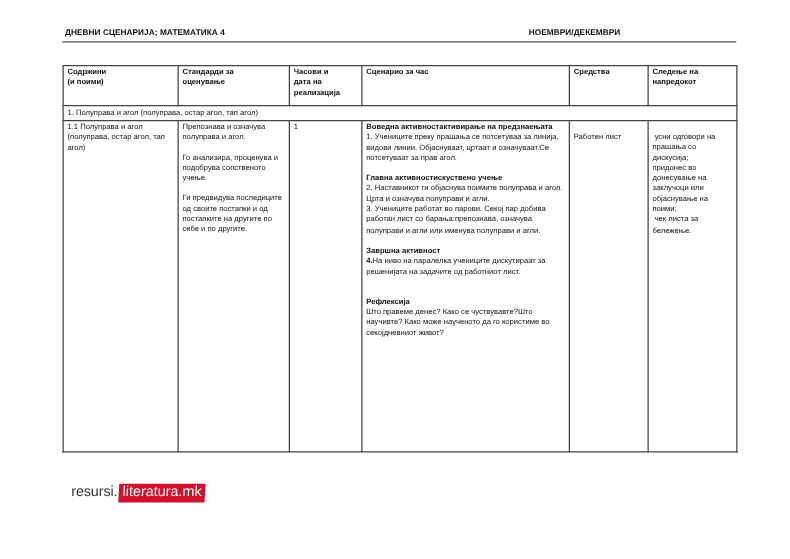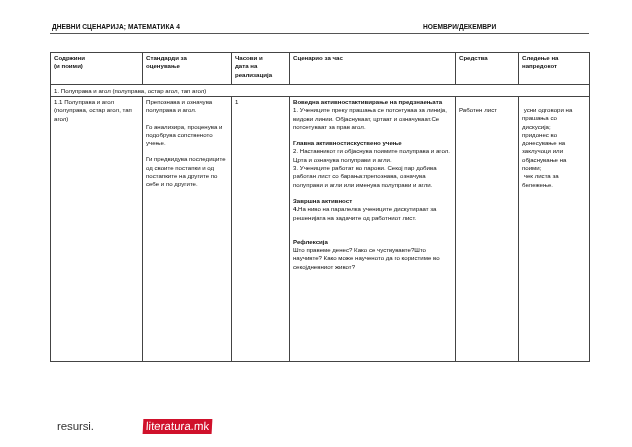--- a/index.html
+++ b/index.html
@@ -27,22 +27,22 @@
       border: 1px solid #444; vertical-align: top; padding: 1px 3px 1px 3px;
       text-align: left; font-weight: normal;
     }
     table.plan th { font-weight: bold; height: 29px; }
     .sec-row td { padding: 0 3px; height: 9px; line-height: 9px; }
     .body-row td { height: 262px; }
     .b { font-weight: bold; }
     .gap { height: 8px; }
     .gap2 { height: 16px; }
     .logo {
-      position: absolute; left: 57px; top: 419px; height: 14px;
-      font-size: 11.5px; display: flex; align-items: center; gap: 48px;
+      position: absolute; left: 57px; top: 387px; height: 14px;
+      font-size: 11.5px; display: flex; align-items: center;
     }
     .logo .plain { color: #333; letter-spacing: -0.1px; }
     .logo .box {
       background: #d0112b; color: #fff; padding: 0 3px 1px 3px;
       margin-left: 1px; line-height: 14px; transform: skewX(-3deg);
     }
   </style>
 </head>
 <body>
 

